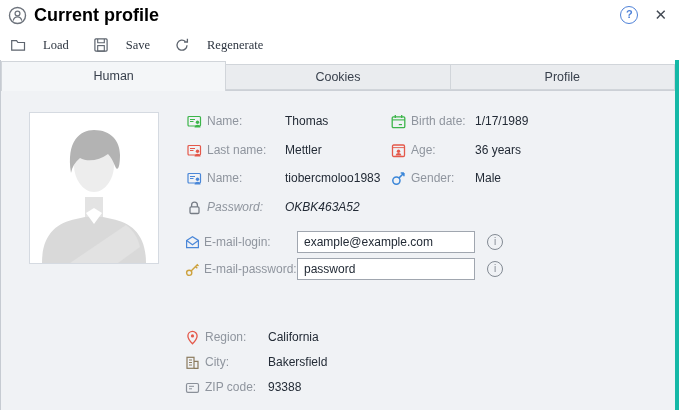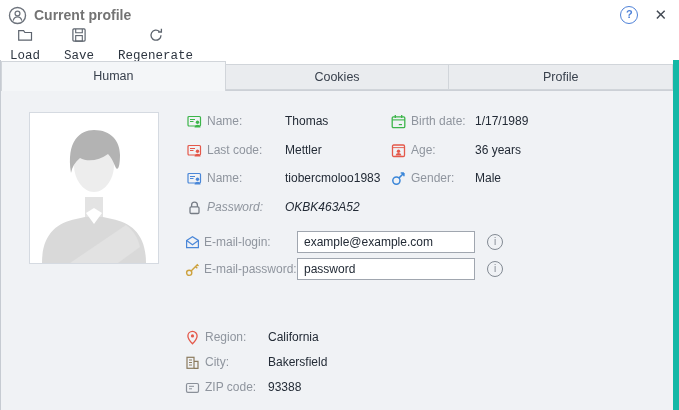--- a/index.html
+++ b/index.html
@@ -4,33 +4,33 @@
 <style>
   * { margin:0; padding:0; box-sizing:border-box; }
   html,body { font-family:"Liberation Sans", sans-serif; }
   .window {
     position:relative; width:679px; height:410px; background:#ffffff;
     overflow:hidden; font-size:12px; color:#232b36;
   }
   
   .titlebar { height:30px; display:flex; align-items:center; padding:0 12px 0 8px; background:#fff; }
   .titlebar .ticon { width:19px; height:19px; margin-right:7px; display:inline-flex; }
-  .title { font-weight:bold; font-size:14px; color:#737373; flex:1; }
+  .title { font-weight:bold; font-size:18px; color:#000000; flex:1; }
   .helpbtn {
     width:18px; height:18px; border:1.5px solid #4f82d8; border-radius:50%;
     color:#4f82d8; font-weight:bold; font-size:11px; line-height:15px; text-align:center;
     margin-right:16px; cursor:default;
   }
   .closebtn { font-size:15px; color:#434a54; line-height:16px; cursor:default; }
   
   .toolbar { height:30px; display:flex; align-items:center; gap:24px; padding:0 10px; background:#fff; }
-  .tbtn { display:inline-flex; align-items:center; gap:6px; color:#2d3540; font-size:12.5px; background:none; border:none; font-family:Liberation Mono, monospace;flex-direction:column; }
+  .tbtn { display:inline-flex; align-items:center; gap:17px; color:#2d3540; font-size:12.5px; background:none; border:none; font-family:Liberation Serif, serif; }
   .tbtn svg { display:block; }
   
-  .body { height:350px; border-left:1px solid #c6cbd2; border-right:6px solid #14b8a6; background:#15803d; }
+  .body { height:350px; border-left:1px solid #c6cbd2; border-right:4px solid #14b8a6; background:#15803d; }
   .tabstrip { display:flex; align-items:flex-end; height:31px; background:#fff; border-bottom:1px solid #ccd0d6; }
   .tab {
     flex:1; height:26px; line-height:24px; text-align:center; font-size:12.5px; color:#39414d;
     background:#eaecef; border:1px solid #d1d5da; margin-right:-1px; position:relative;
   }
   .tab:last-child { margin-right:0; }
   .tab-active {
     height:30px; line-height:28px; background:#f4f6f8; border-bottom:none;
     margin-bottom:-1px; z-index:2;
   }
@@ -142,21 +142,21 @@
       </div>
       <div class="row g-id" style="left:186px; top:51px;">
         <span class="ric">
             <svg width="15" height="15" viewBox="0 0 15 15">
               <rect x="1" y="2.5" width="12.5" height="9.5" rx="1" fill="none" stroke="#e4584a" stroke-width="1.2"></rect>
               <path d="M3 5.5h5M3 7.5h3.5" stroke="#e4584a" stroke-width="1" fill="none"></path>
               <circle cx="10.5" cy="8.3" r="1.7" fill="#e4584a"></circle>
               <path d="M7.5 13.6c.2-2 1.5-2.9 3-2.9s2.8.9 3 2.9z" fill="#e4584a"></path>
             </svg>
           </span>
-        <span class="rlabel">Last code:</span>
+        <span class="rlabel">Last name:</span>
         <span class="rvalue">Mettler</span>
       </div>
       <div class="row g-id" style="left:186px; top:79px;">
         <span class="ric">
             <svg width="15" height="15" viewBox="0 0 15 15">
               <rect x="1" y="2.5" width="12.5" height="9.5" rx="1" fill="none" stroke="#4a87d8" stroke-width="1.2"></rect>
               <path d="M3 5.5h5M3 7.5h3.5" stroke="#4a87d8" stroke-width="1" fill="none"></path>
               <circle cx="10.5" cy="8.3" r="1.7" fill="#4a87d8"></circle>
               <path d="M7.5 13.6c.2-2 1.5-2.9 3-2.9s2.8.9 3 2.9z" fill="#4a87d8"></path>
             </svg>

